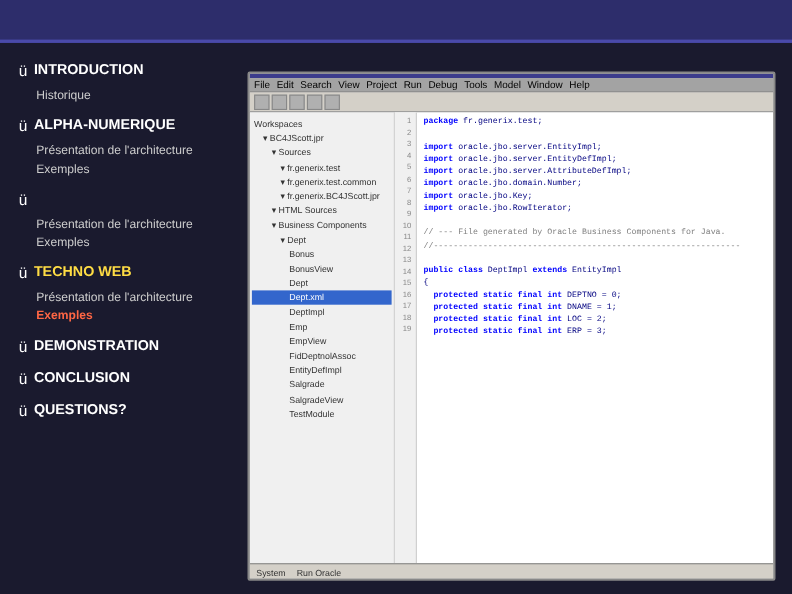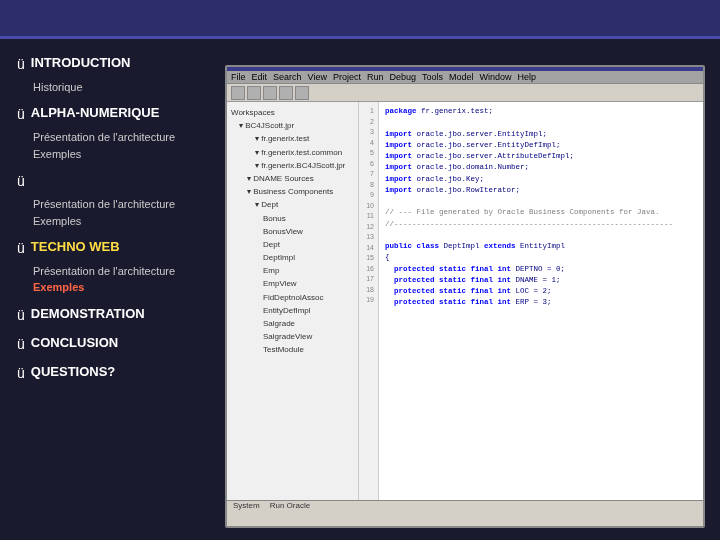--- a/index.html
+++ b/index.html
@@ -221,23 +221,23 @@
       font-family: 'Courier New', monospace;
       font-size: 7.5px;
       line-height: 1.5;
       color: #000080;
       white-space: pre;
       overflow: hidden;
     }
 
     .ide-statusbar {
       background: #d4d0c8;
-      height: 26px;
-      display: flex;
-      align-items: flex-start;
+      height: 14px;
+      display: flex;
+      align-items: flex-end;
       padding: 0 6px;
       font-size: 8px;
       color: #333;
       border-top: 1px solid #888;
       gap: 10px;
     }
   </style>
 </head>
 <body>
 
@@ -322,29 +322,31 @@
           <div class="toolbar-btn"></div>
           <div class="toolbar-btn"></div>
           <div class="toolbar-btn"></div>
         </div>
 
         <div class="ide-body">
 
           <div class="ide-nav-tree">
           <div class="tree-item indent0">Workspaces</div>
               <div class="tree-item indent1">▾ BC4JScott.jpr</div>
+              <div class="tree-item indent2">▾ Sources</div>
               <div class="tree-item indent3">▾ fr.generix.test</div>
               <div class="tree-item indent3">▾ fr.generix.test.common</div>
               <div class="tree-item indent3">▾ fr.generix.BC4JScott.jpr</div>
-              <div class="tree-item indent2">▾ DNAME Sources</div>
+              <div class="tree-item indent2">▾ HTML Sources</div>
               <div class="tree-item indent2">▾ Business Components</div>
               <div class="tree-item indent3">▾ Dept</div>
               <div class="tree-item indent4">Bonus</div>
               <div class="tree-item indent4">BonusView</div>
               <div class="tree-item indent4">Dept</div>
+              <div class="tree-item indent4 selected">Dept.xml</div>
               <div class="tree-item indent4">DeptImpl</div>
               <div class="tree-item indent4">Emp</div>
               <div class="tree-item indent4">EmpView</div>
               <div class="tree-item indent4">FidDeptnolAssoc</div>
               <div class="tree-item indent4">EntityDefImpl</div>
               <div class="tree-item indent4">Salgrade</div>
               <div class="tree-item indent4">SalgradeView</div>
               <div class="tree-item indent4">TestModule</div>
             </div>
 

